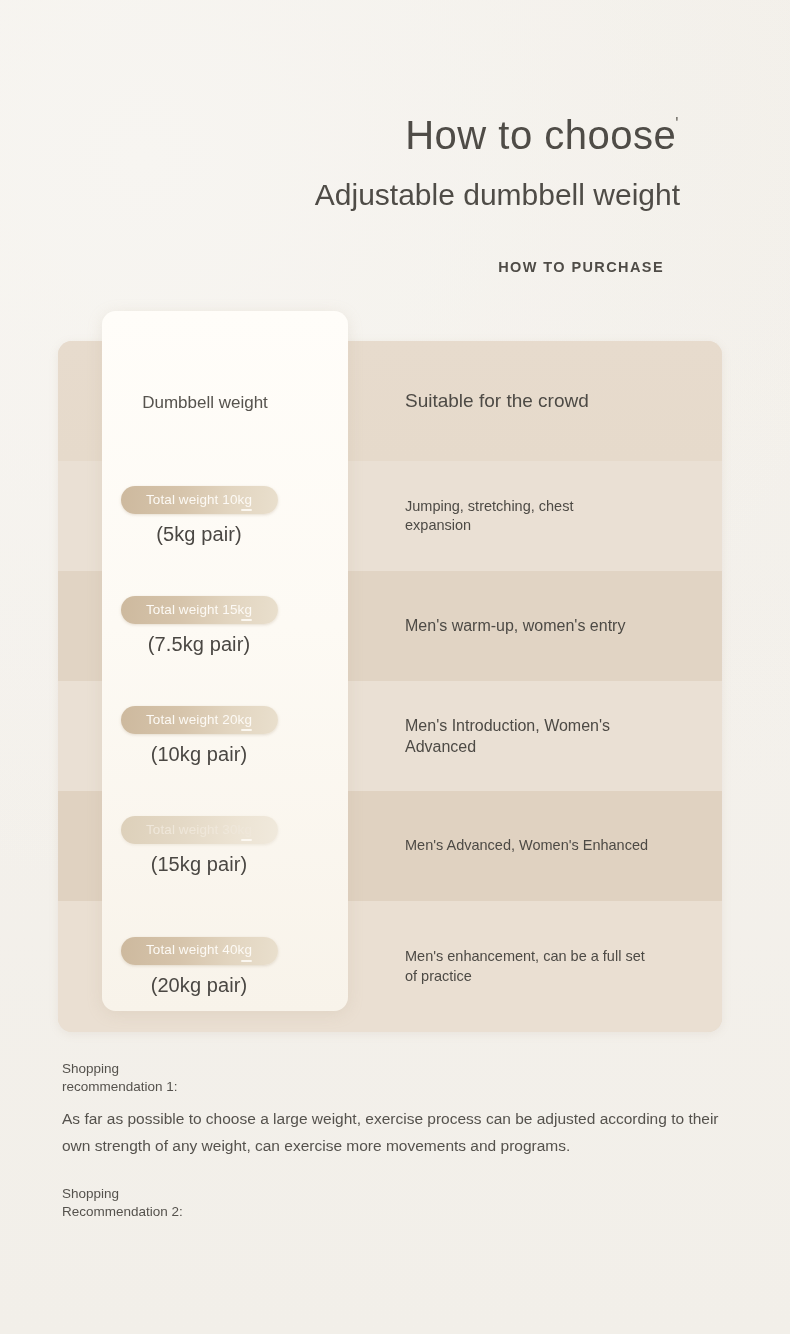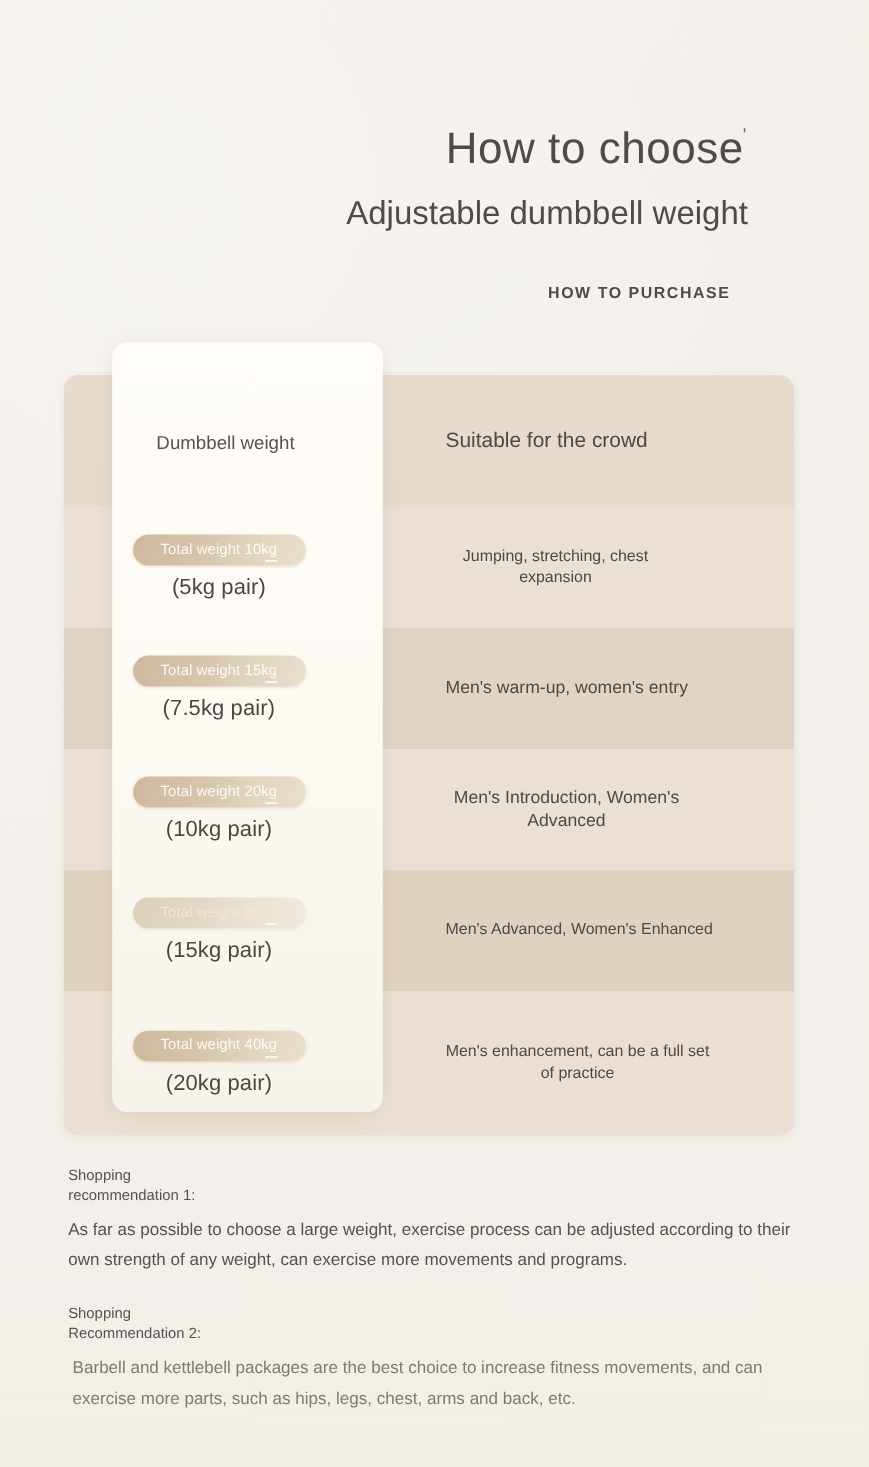--- a/index.html
+++ b/index.html
@@ -117,21 +117,20 @@
   }
 
   
   .table {
     position: absolute;
     left: 58px;
     top: 341px;
     width: 664px;
     height: 691px;
     z-index: 5;
-    text-align: center;
   }
   .trow {
     position: absolute;
     left: 0;
     width: 664px;
     display: flex;
   }
   .trow.head { top: 0;   height: 120px; }
   .trow.d1   { top: 120px; height: 110px; }
   .trow.d2   { top: 230px; height: 110px; }
@@ -362,18 +361,17 @@
 
   <div class="recs">
 
     <div class="rec-block">
       <p class="rec-label">Shopping recommendation 1:</p>
       <p class="rec-body">As far as possible to choose a large weight, exercise process can be adjusted according to their own strength of any weight, can exercise more movements and programs.</p>
     </div>
 
     <div class="rec-block second">
       <p class="rec-label">Shopping Recommendation 2:</p>
-      <p class="rec-body light">Barbell and kettlebell packages are the best choice to increase fitness movements, and can exercise more parts, such as hips, legs, chest, arms and back, etc.</p>
     </div>
 
   </div>
 
 </div>
 
 </body></html>

